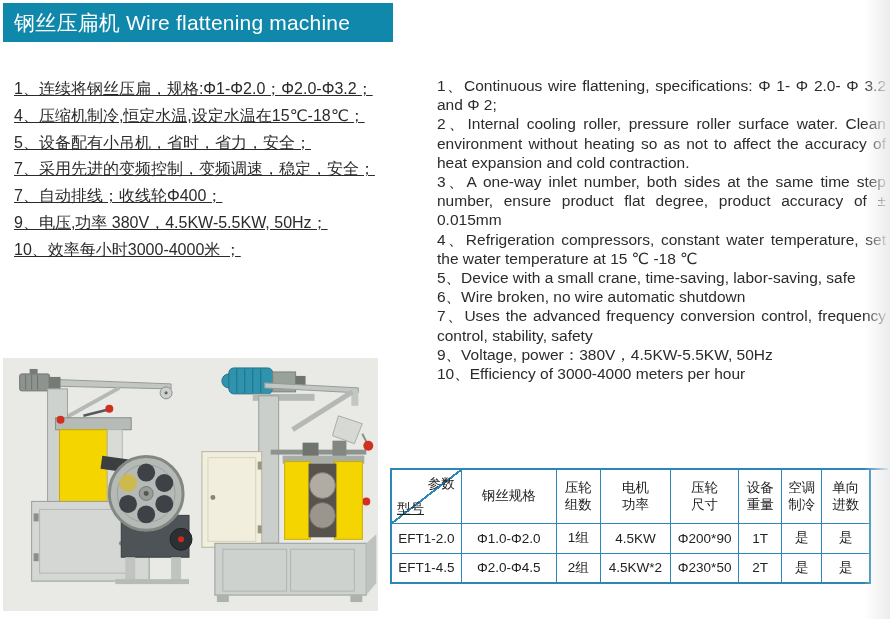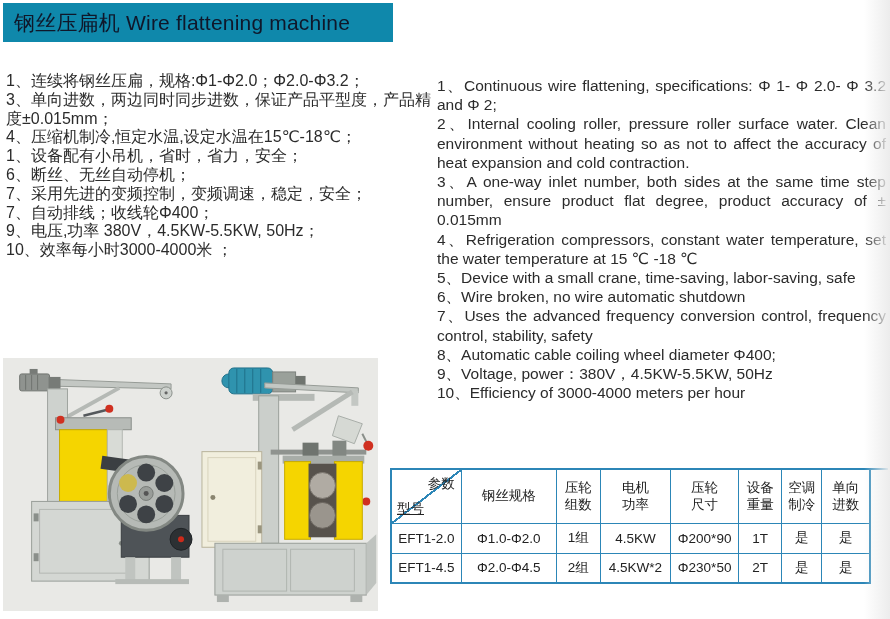--- a/index.html
+++ b/index.html
@@ -14,25 +14,25 @@
   *{margin:0;padding:0;box-sizing:border-box;}
   html,body{background:#fff;}
   body{font-family:"Liberation Sans","DejaVu Sans",sans-serif;color:var(--text-color);}
   .page{position:relative;width:890px;height:619px;background:var(--page-bg);overflow:hidden;}
   .right-fade{position:absolute;right:0;top:0;width:26px;height:100%;
     background:linear-gradient(to right,rgba(236,236,236,0),#ececec);pointer-events:none;}
 
   
   .title-bar{position:absolute;left:3px;top:3px;width:390px;height:39px;
     background:var(--header-bg);display:flex;align-items:center;padding-left:11px;}
-  .title-bar span{color:#0f172a;font-size:21px;letter-spacing:0.2px;white-space:nowrap;}
+  .title-bar span{color:#ffffff;font-size:21px;letter-spacing:0.2px;white-space:nowrap;}
 
   
   .specs-zh{position:absolute;left:6px;top:72px;width:429px;font-size:16px;line-height:18.8px;}
-  .specs-zh .item{margin:0;}
+  .specs-zh .item{margin:8px;text-decoration:underline;}
   .specs-en{position:absolute;left:437px;top:76px;width:449px;font-size:15.5px;line-height:19.2px;
     text-align:justify;}
   .specs-en .item{margin:0;}
 
   
   .photo{position:absolute;left:3px;top:358px;width:375px;height:253px;background:var(--photo-bg);}
   .photo svg{display:block;width:100%;height:100%;}
 
   
   .table-wrap{position:absolute;left:390px;top:468px;}
@@ -55,39 +55,36 @@
 <body>
 
 <div class="page">
 
   <div class="title-bar">
     <span>钢丝压扁机 Wire flattening machine</span>
   </div>
 
   <div class="specs-zh">
     <p class="item">1、连续将钢丝压扁，规格:Φ1-Φ2.0；Φ2.0-Φ3.2；</p>
-    <p class="item">3、单向进数，两边同时同步进数，保证产品平型度，产品精度±0.015mm；</p>
     <p class="item">4、压缩机制冷,恒定水温,设定水温在15℃-18℃；</p>
-    <p class="item">1、设备配有小吊机，省时，省力，安全；</p>
-    <p class="item">6、断丝、无丝自动停机；</p>
+    <p class="item">5、设备配有小吊机，省时，省力，安全；</p>
     <p class="item">7、采用先进的变频控制，变频调速，稳定，安全；</p>
     <p class="item">7、自动排线；收线轮Φ400；</p>
     <p class="item">9、电压,功率 380V，4.5KW-5.5KW, 50Hz；</p>
     <p class="item">10、效率每小时3000-4000米 ；</p>
   </div>
 
   <div class="specs-en">
     <p class="item">1、Continuous wire flattening, specifications: Φ 1- Φ 2.0- Φ 3.2 and Φ 2;</p>
     <p class="item">2、Internal cooling roller, pressure roller surface water. Clean environment without heating so as not to affect the accuracy of heat expansion and cold contraction.</p>
     <p class="item">3、A one-way inlet number, both sides at the same time step number, ensure product flat degree, product accuracy of ± 0.015mm</p>
     <p class="item">4、Refrigeration compressors, constant water temperature, set the water temperature at 15 ℃ -18 ℃</p>
     <p class="item">5、Device with a small crane, time-saving, labor-saving, safe</p>
     <p class="item">6、Wire broken, no wire automatic shutdown</p>
     <p class="item">7、Uses the advanced frequency conversion control, frequency control, stability, safety</p>
-    <p class="item">8、Automatic cable coiling wheel diameter Φ400;</p>
     <p class="item">9、Voltage, power：380V，4.5KW-5.5KW, 50Hz</p>
     <p class="item">10、Efficiency of 3000-4000 meters per hour</p>
   </div>
 
   <div class="photo">
     <svg viewBox="0 0 375 254" xmlns="http://www.w3.org/2000/svg">
 
       <g>
         <g>
           <polygon points="38,21 168,26 168,31 38,28" fill="#c3c7c3" stroke="#969b96" stroke-width="1"></polygon>

